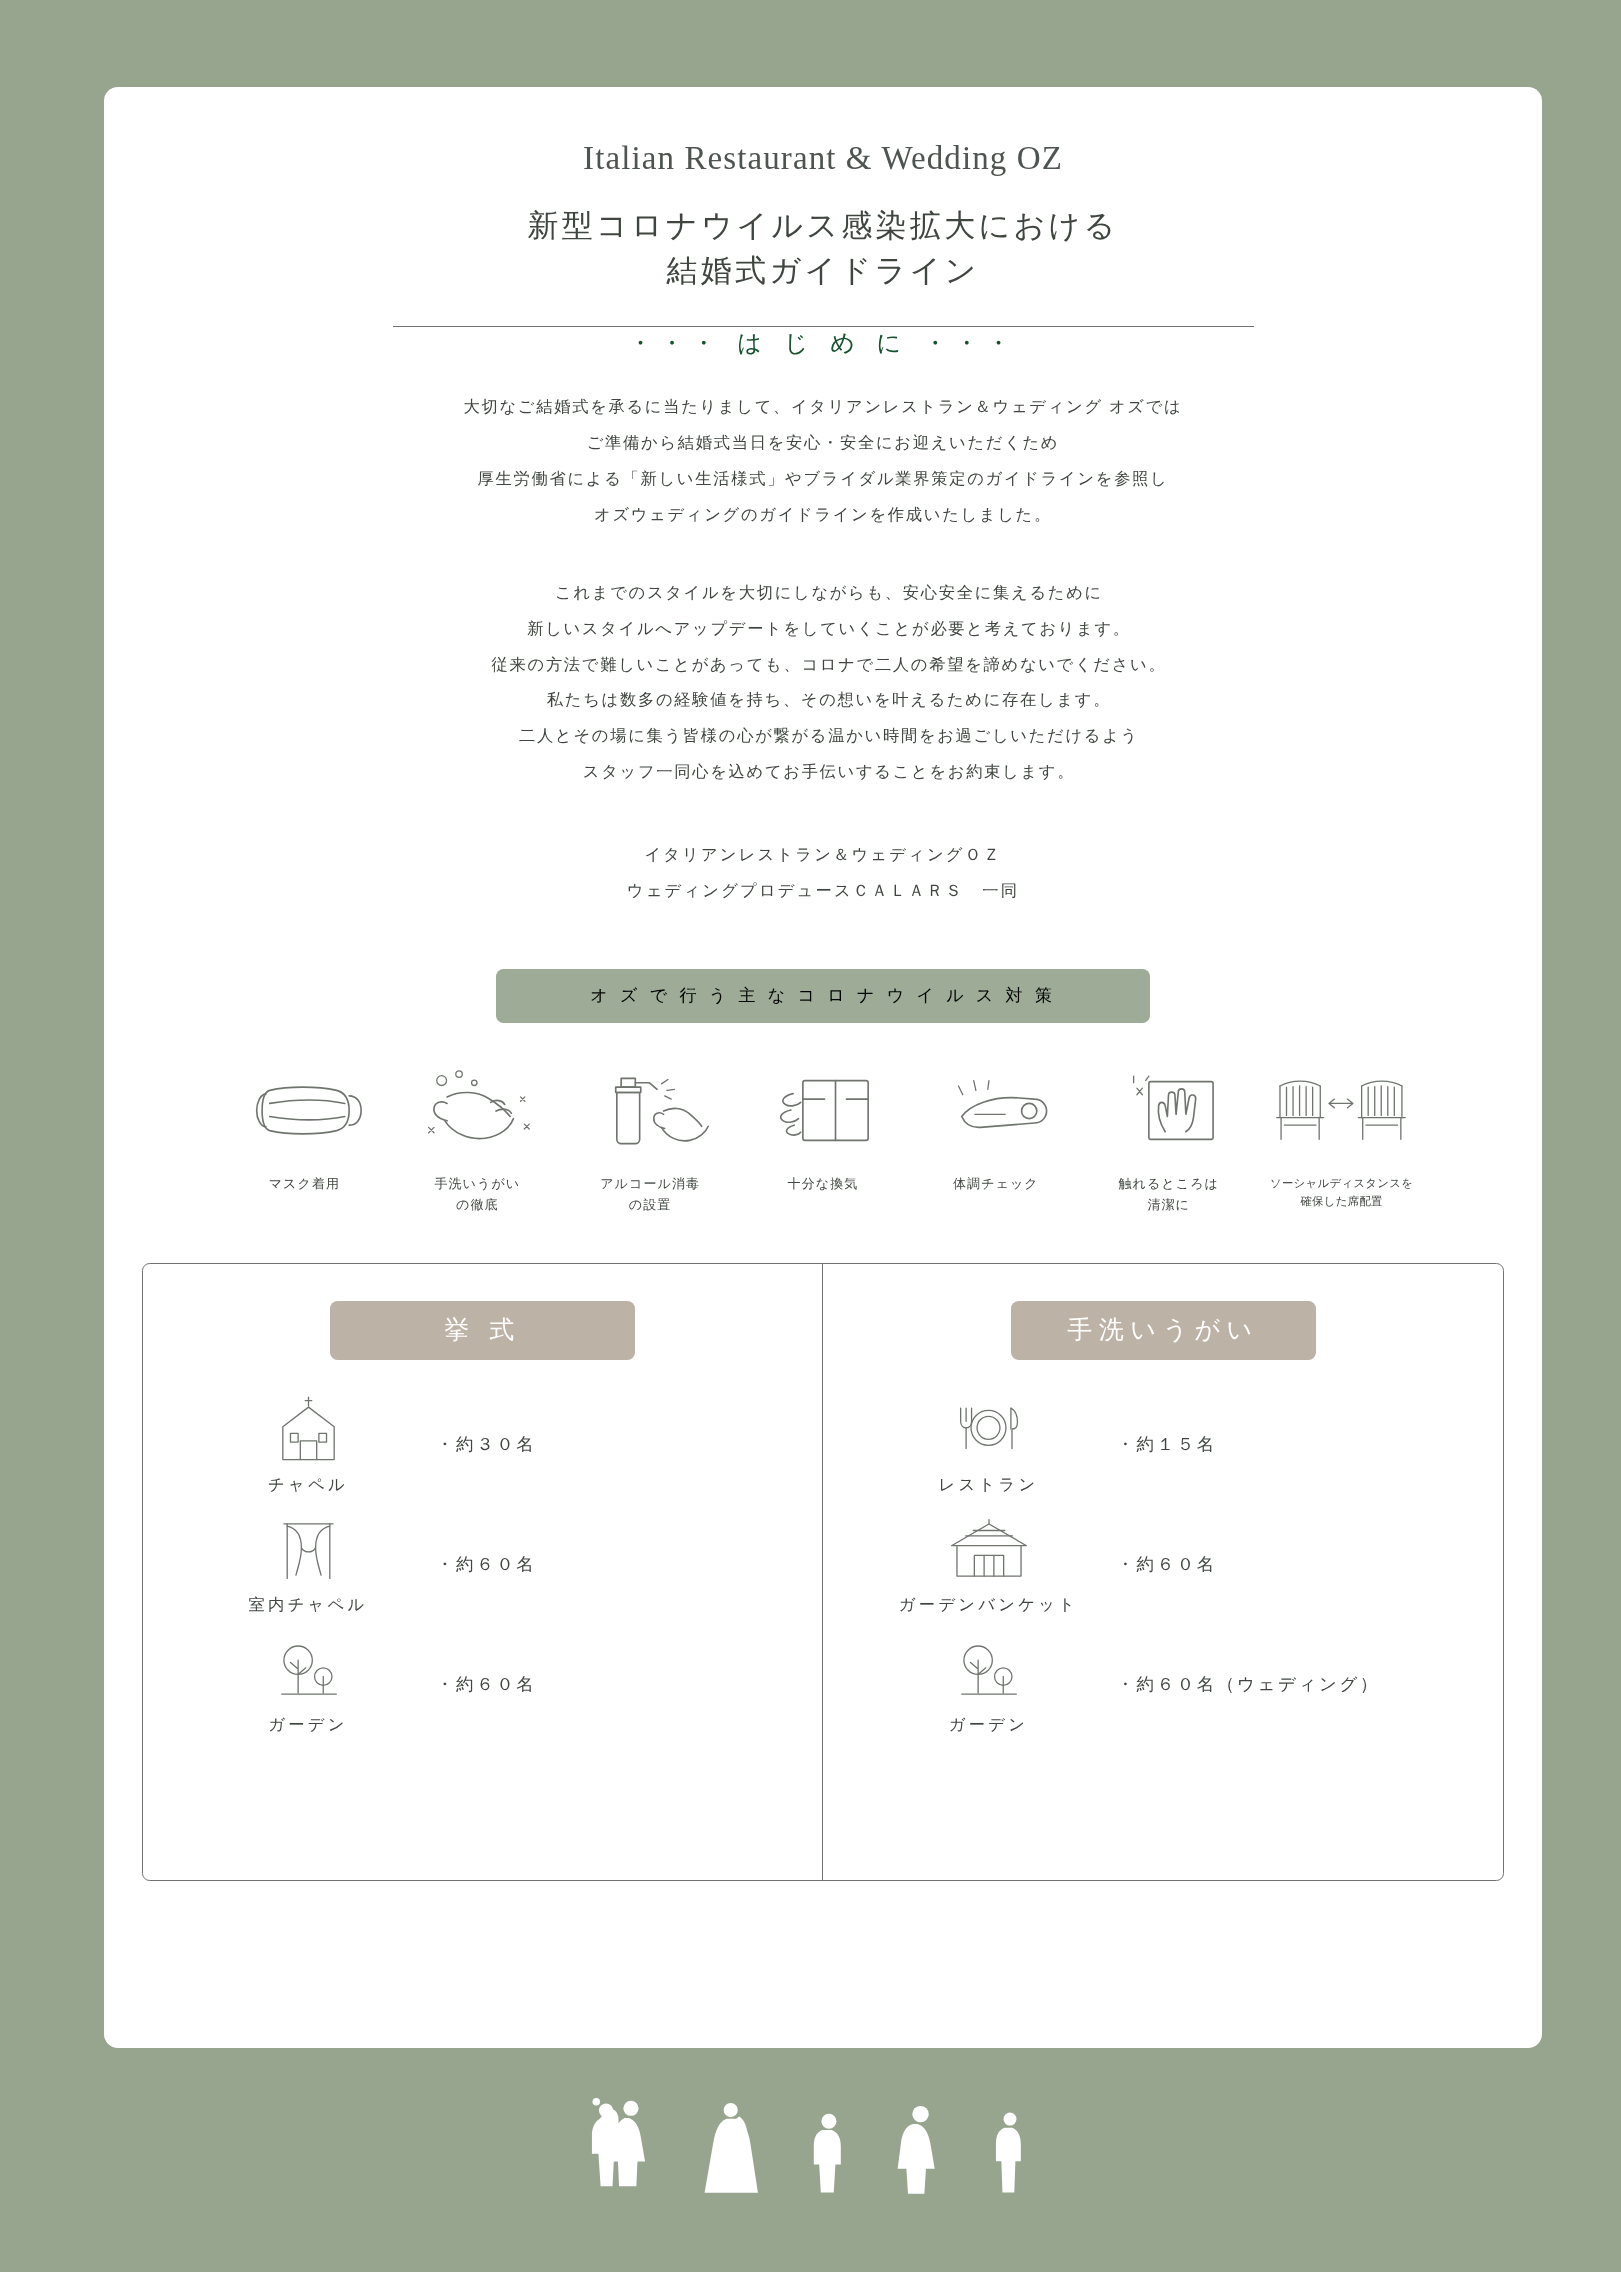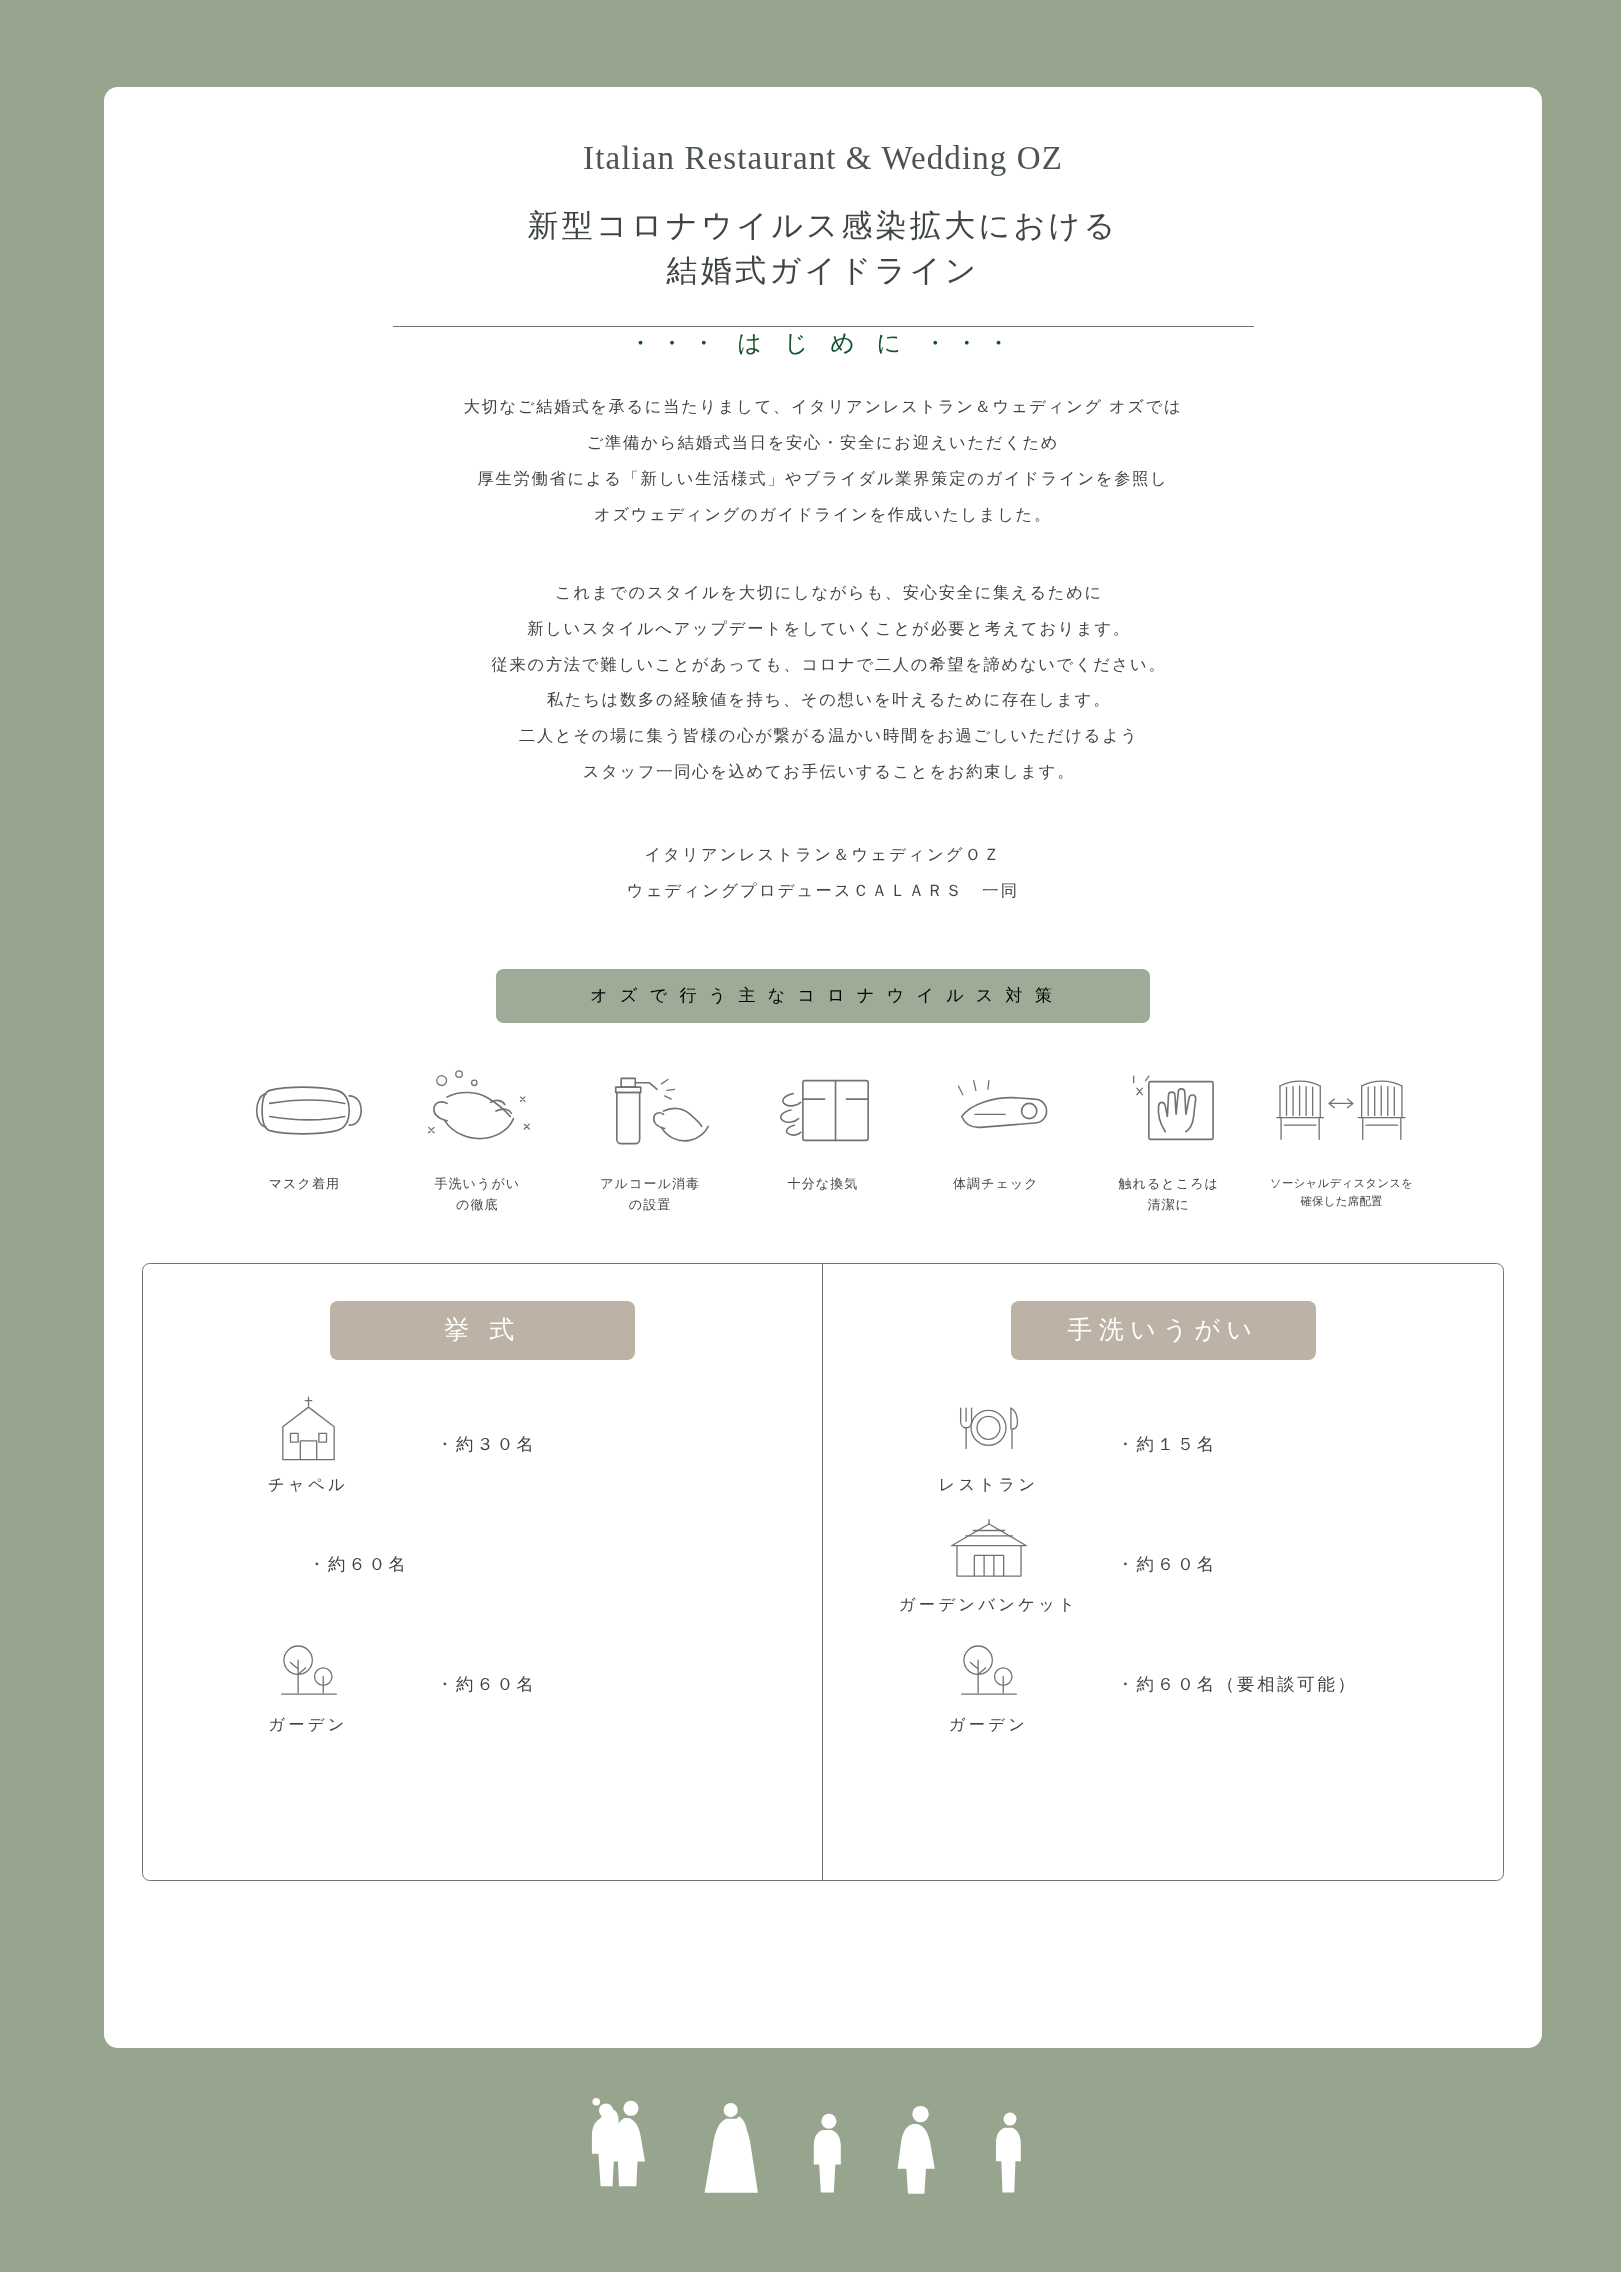--- a/index.html
+++ b/index.html
@@ -366,20 +366,32 @@
                   <rect class="ln2" x="52" y="72" width="14" height="16"></rect>
                   <rect class="ln2" x="104" y="72" width="14" height="16"></rect>
                 </svg>
               </div>
               <div class="venue-label">チャペル</div>
             </div>
             <div class="venue-cap">・約３０名</div>
           </div>
 
           <div class="venue-row">
+            <div class="venue-icon-wrap">
+              <div class="venue-icon">
+                <svg width="93" height="71" viewBox="0 0 170 130">
+                  <path class="ln2" d="M40 18 h90"></path>
+                  <path class="ln2" d="M46 18 v100 M124 18 v100"></path>
+                  <path class="ln2" d="M46 22 c18 4 26 18 26 40 c0 20 -6 34 -10 50"></path>
+                  <path class="ln2" d="M124 22 c-18 4 -26 18 -26 40 c0 20 6 34 10 50"></path>
+                  <path class="ln2" d="M72 62 c6 10 20 10 26 0"></path>
+                </svg>
+              </div>
+              <div class="venue-label">室内チャペル</div>
+            </div>
             <div class="venue-cap">・約６０名</div>
           </div>
 
           <div class="venue-row">
             <div class="venue-icon-wrap">
               <div class="venue-icon">
                 <svg width="93" height="71" viewBox="0 0 170 130">
                   <circle class="ln2" cx="66" cy="48" r="26"></circle>
                   <path class="ln2" d="M66 48 v60 M66 64 l-14 -12 M66 74 l14 -12"></path>
                   <circle class="ln2" cx="112" cy="78" r="16"></circle>
@@ -439,21 +451,21 @@
                 <svg width="93" height="71" viewBox="0 0 170 130">
                   <circle class="ln2" cx="66" cy="48" r="26"></circle>
                   <path class="ln2" d="M66 48 v60 M66 64 l-14 -12 M66 74 l14 -12"></path>
                   <circle class="ln2" cx="112" cy="78" r="16"></circle>
                   <path class="ln2" d="M112 78 v30"></path>
                   <path class="ln2" d="M36 110 h100"></path>
                 </svg>
               </div>
               <div class="venue-label">ガーデン</div>
             </div>
-            <div class="venue-cap">・約６０名（要相談可能）</div>
+            <div class="venue-cap">・約６０名（ウェディング）</div>
           </div>
 
         </div>
       </div>
 
     </div>
   </div>
 
   <div class="footer">
     <svg class="sil" width="82" height="103" viewBox="0 0 150 190">

